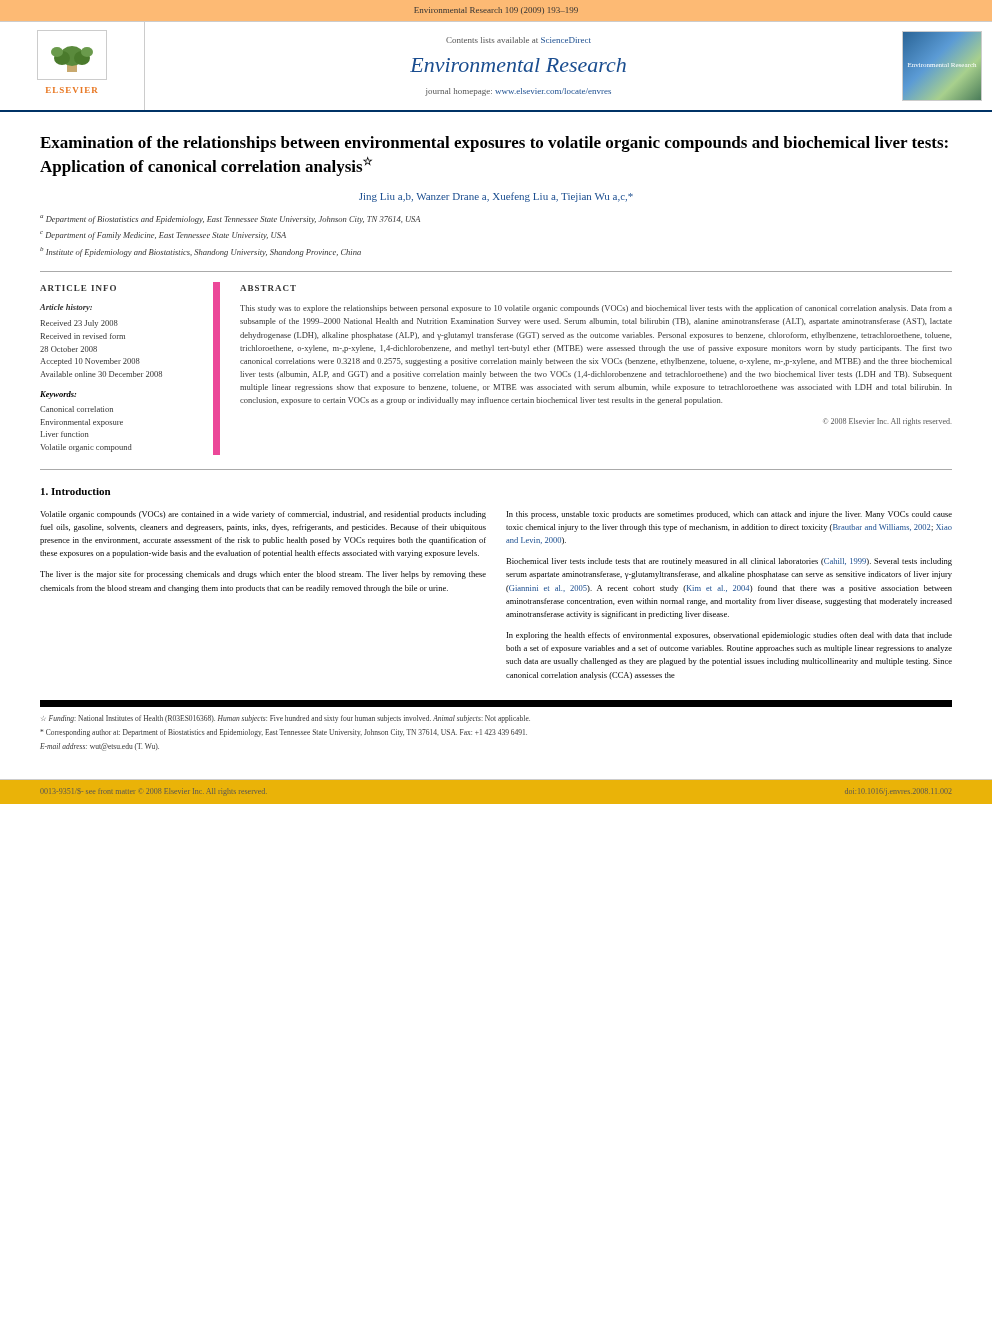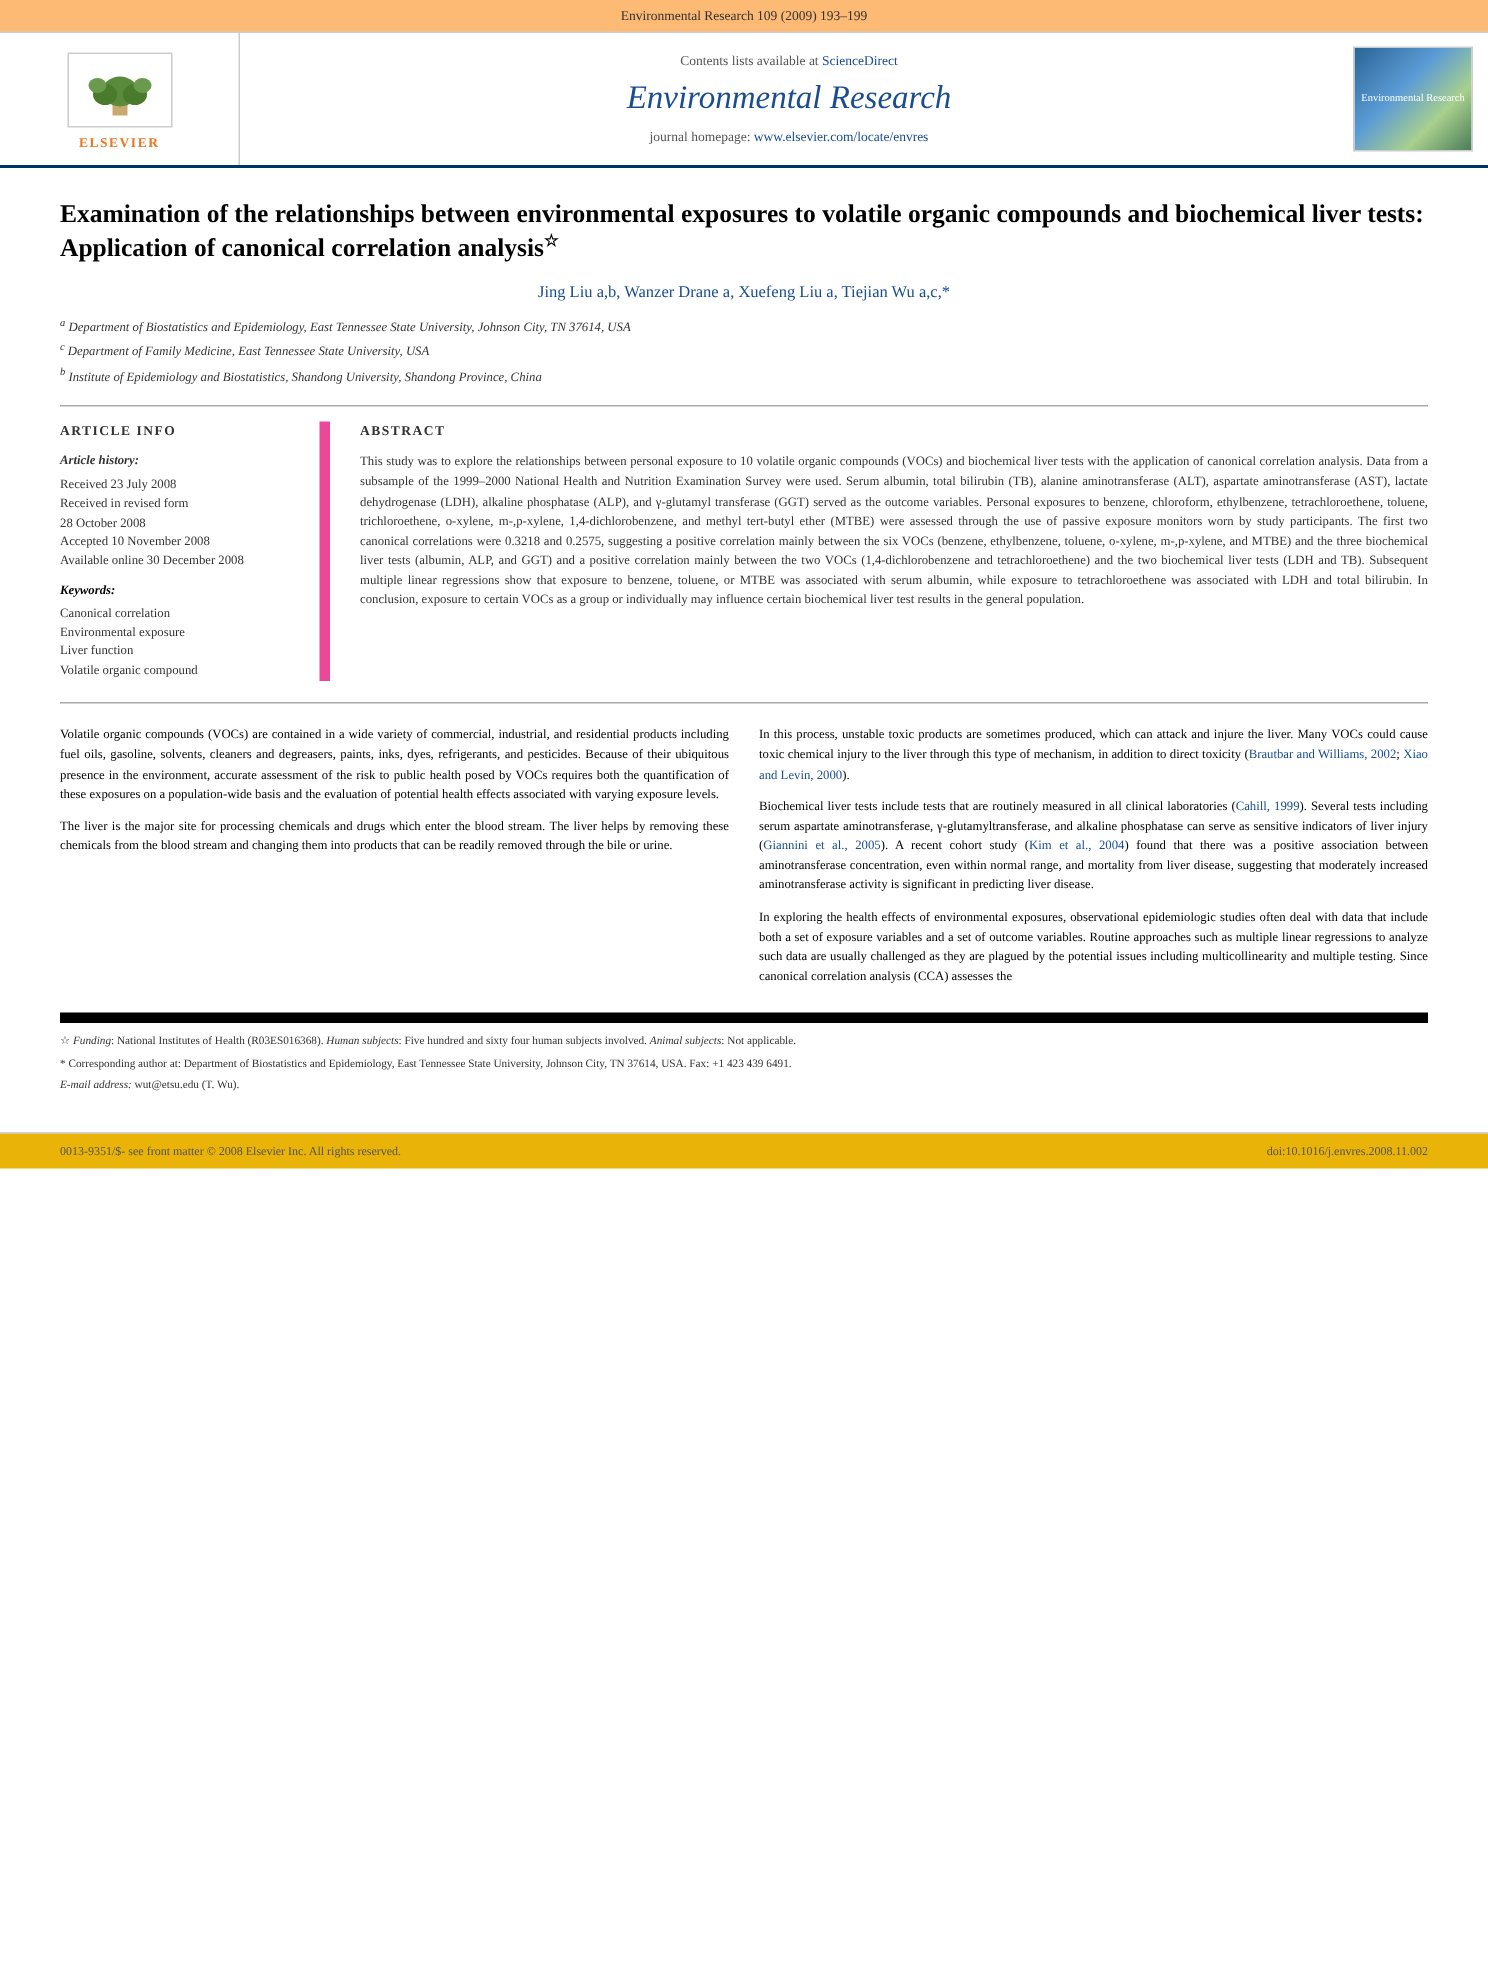--- a/index.html
+++ b/index.html
@@ -29,24 +29,24 @@
     }
 
     
     .journal-header {
       display: flex;
       align-items: stretch;
       border-bottom: 2px solid #003366;
       min-height: 90px;
     }
     .journal-header-left {
-      width: 160px;
+      width: 145px;
       padding: 8px;
       display: flex;
-      align-items: flex-end;
+      align-items: flex-start;
       justify-content: center;
       border-right: 1px solid #ccc;
     }
     .elsevier-logo {
       display: flex;
       flex-direction: column;
       align-items: center;
     }
     .elsevier-logo-box {
       width: 70px;
@@ -362,25 +362,29 @@
         <div class="keywords-label">Keywords:</div>
         <div class="keyword-item">Canonical correlation</div>
         <div class="keyword-item">Environmental exposure</div>
         <div class="keyword-item">Liver function</div>
         <div class="keyword-item">Volatile organic compound</div>
       </div>
 
       <div class="right-col">
         <div class="section-label">ABSTRACT</div>
         <div class="abstract-text">This study was to explore the relationships between personal exposure to 10 volatile organic compounds (VOCs) and biochemical liver tests with the application of canonical correlation analysis. Data from a subsample of the 1999–2000 National Health and Nutrition Examination Survey were used. Serum albumin, total bilirubin (TB), alanine aminotransferase (ALT), aspartate aminotransferase (AST), lactate dehydrogenase (LDH), alkaline phosphatase (ALP), and γ-glutamyl transferase (GGT) served as the outcome variables. Personal exposures to benzene, chloroform, ethylbenzene, tetrachloroethene, toluene, trichloroethene, o-xylene, m-,p-xylene, 1,4-dichlorobenzene, and methyl tert-butyl ether (MTBE) were assessed through the use of passive exposure monitors worn by study participants. The first two canonical correlations were 0.3218 and 0.2575, suggesting a positive correlation mainly between the six VOCs (benzene, ethylbenzene, toluene, o-xylene, m-,p-xylene, and MTBE) and the three biochemical liver tests (albumin, ALP, and GGT) and a positive correlation mainly between the two VOCs (1,4-dichlorobenzene and tetrachloroethene) and the two biochemical liver tests (LDH and TB). Subsequent multiple linear regressions show that exposure to benzene, toluene, or MTBE was associated with serum albumin, while exposure to tetrachloroethene was associated with LDH and total bilirubin. In conclusion, exposure to certain VOCs as a group or individually may influence certain biochemical liver test results in the general population.</div>
+        <div class="copyright-line">© 2008 Elsevier Inc. All rights reserved.</div>
       </div>
     </div>
 
     <hr class="section-divider">
 
+    <div class="section-heading">
+      <span>1.  Introduction</span>
+    </div>
 
     <div class="body-two-col">
       <div class="body-left">
         <div class="body-para">Volatile organic compounds (VOCs) are contained in a wide variety of commercial, industrial, and residential products including fuel oils, gasoline, solvents, cleaners and degreasers, paints, inks, dyes, refrigerants, and pesticides. Because of their ubiquitous presence in the environment, accurate assessment of the risk to public health posed by VOCs requires both the quantification of these exposures on a population-wide basis and the evaluation of potential health effects associated with varying exposure levels.</div>
         <div class="body-para">The liver is the major site for processing chemicals and drugs which enter the blood stream. The liver helps by removing these chemicals from the blood stream and changing them into products that can be readily removed through the bile or urine.</div>
       </div>
       <div class="body-right">
         <div class="body-para">
           In this process, unstable toxic products are sometimes produced, which can attack and injure the liver. Many VOCs could cause toxic chemical injury to the liver through this type of mechanism, in addition to direct toxicity (<span class="link-text">Brautbar and Williams, 2002</span>; <span class="link-text">Xiao and Levin, 2000</span>).
         </div>

